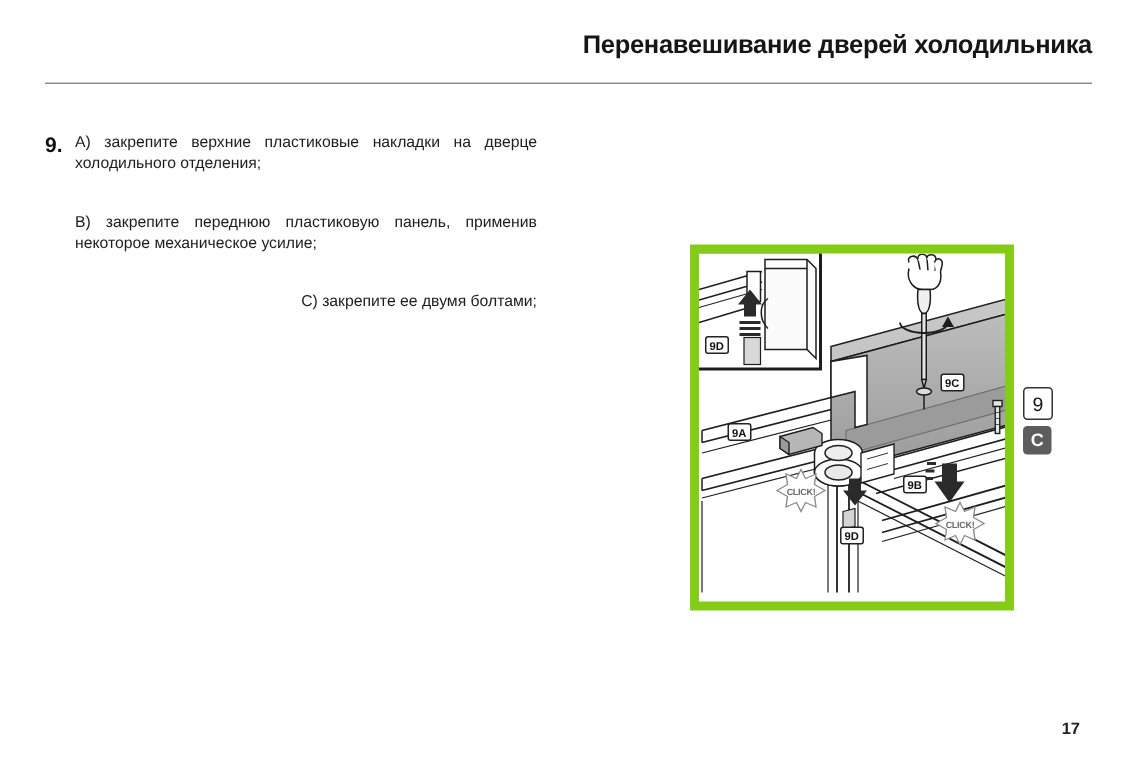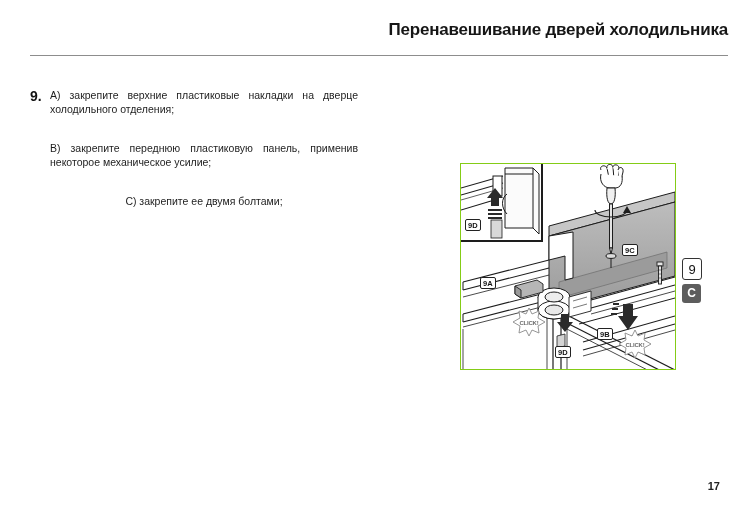--- a/index.html
+++ b/index.html
@@ -66,38 +66,38 @@
     font-size: 10.5px;
     line-height: 14px;
     color: #1d1d1d;
     text-align: justify;
     margin: 0;
   }
   .para + .para {
     margin-top: 25px;
   }
   .para.nojust {
-    text-align: center;
+    text-align: right;
   }
 
   
   .figure {
     position: absolute;
     left: 460px;
     top: 163px;
     width: 216px;
     height: 228px;
   }
   .figure-frame {
     position: absolute;
     left: 0;
     top: 0;
     width: 216px;
-    height: 207px;
-    border: 1px solid #84cc16;
+    height: 244px;
+    border: 6px solid #84cc16;
     box-sizing: border-box;
     background: #ffffff;
     overflow: hidden;
   }
   .figure-svg {
     position: absolute;
     left: 0;
     top: 0;
   }
 
@@ -355,21 +355,21 @@
             <path d="M27 50 L41 50" stroke="#2a2a2a" stroke-width="2"></path>
             <path d="M27 54 L41 54" stroke="#2a2a2a" stroke-width="2"></path>
           </g>
 
           <rect x="30" y="56" width="11" height="18" fill="#d8d8d8" stroke="#1d1d1d" stroke-width="0.8"></rect>
         </svg>
         <span class="chip" style="left:4px; top:55px;">9D</span>
       </div>
 
       <span class="chip" style="left:19px; top:113px;">9A</span>
-      <span class="chip" style="left:136px; top:164px;">9B</span>
+      <span class="chip" style="left:136px; top:148px;">9B</span>
       <span class="chip" style="left:161px; top:80px;">9C</span>
       <span class="chip" style="left:94px; top:182px;">9D</span>
 
     </div>
   </div>
 
   <div class="tab-marker">
     <div class="tab-num">9</div>
     <div class="tab-letter">C</div>
   </div>

